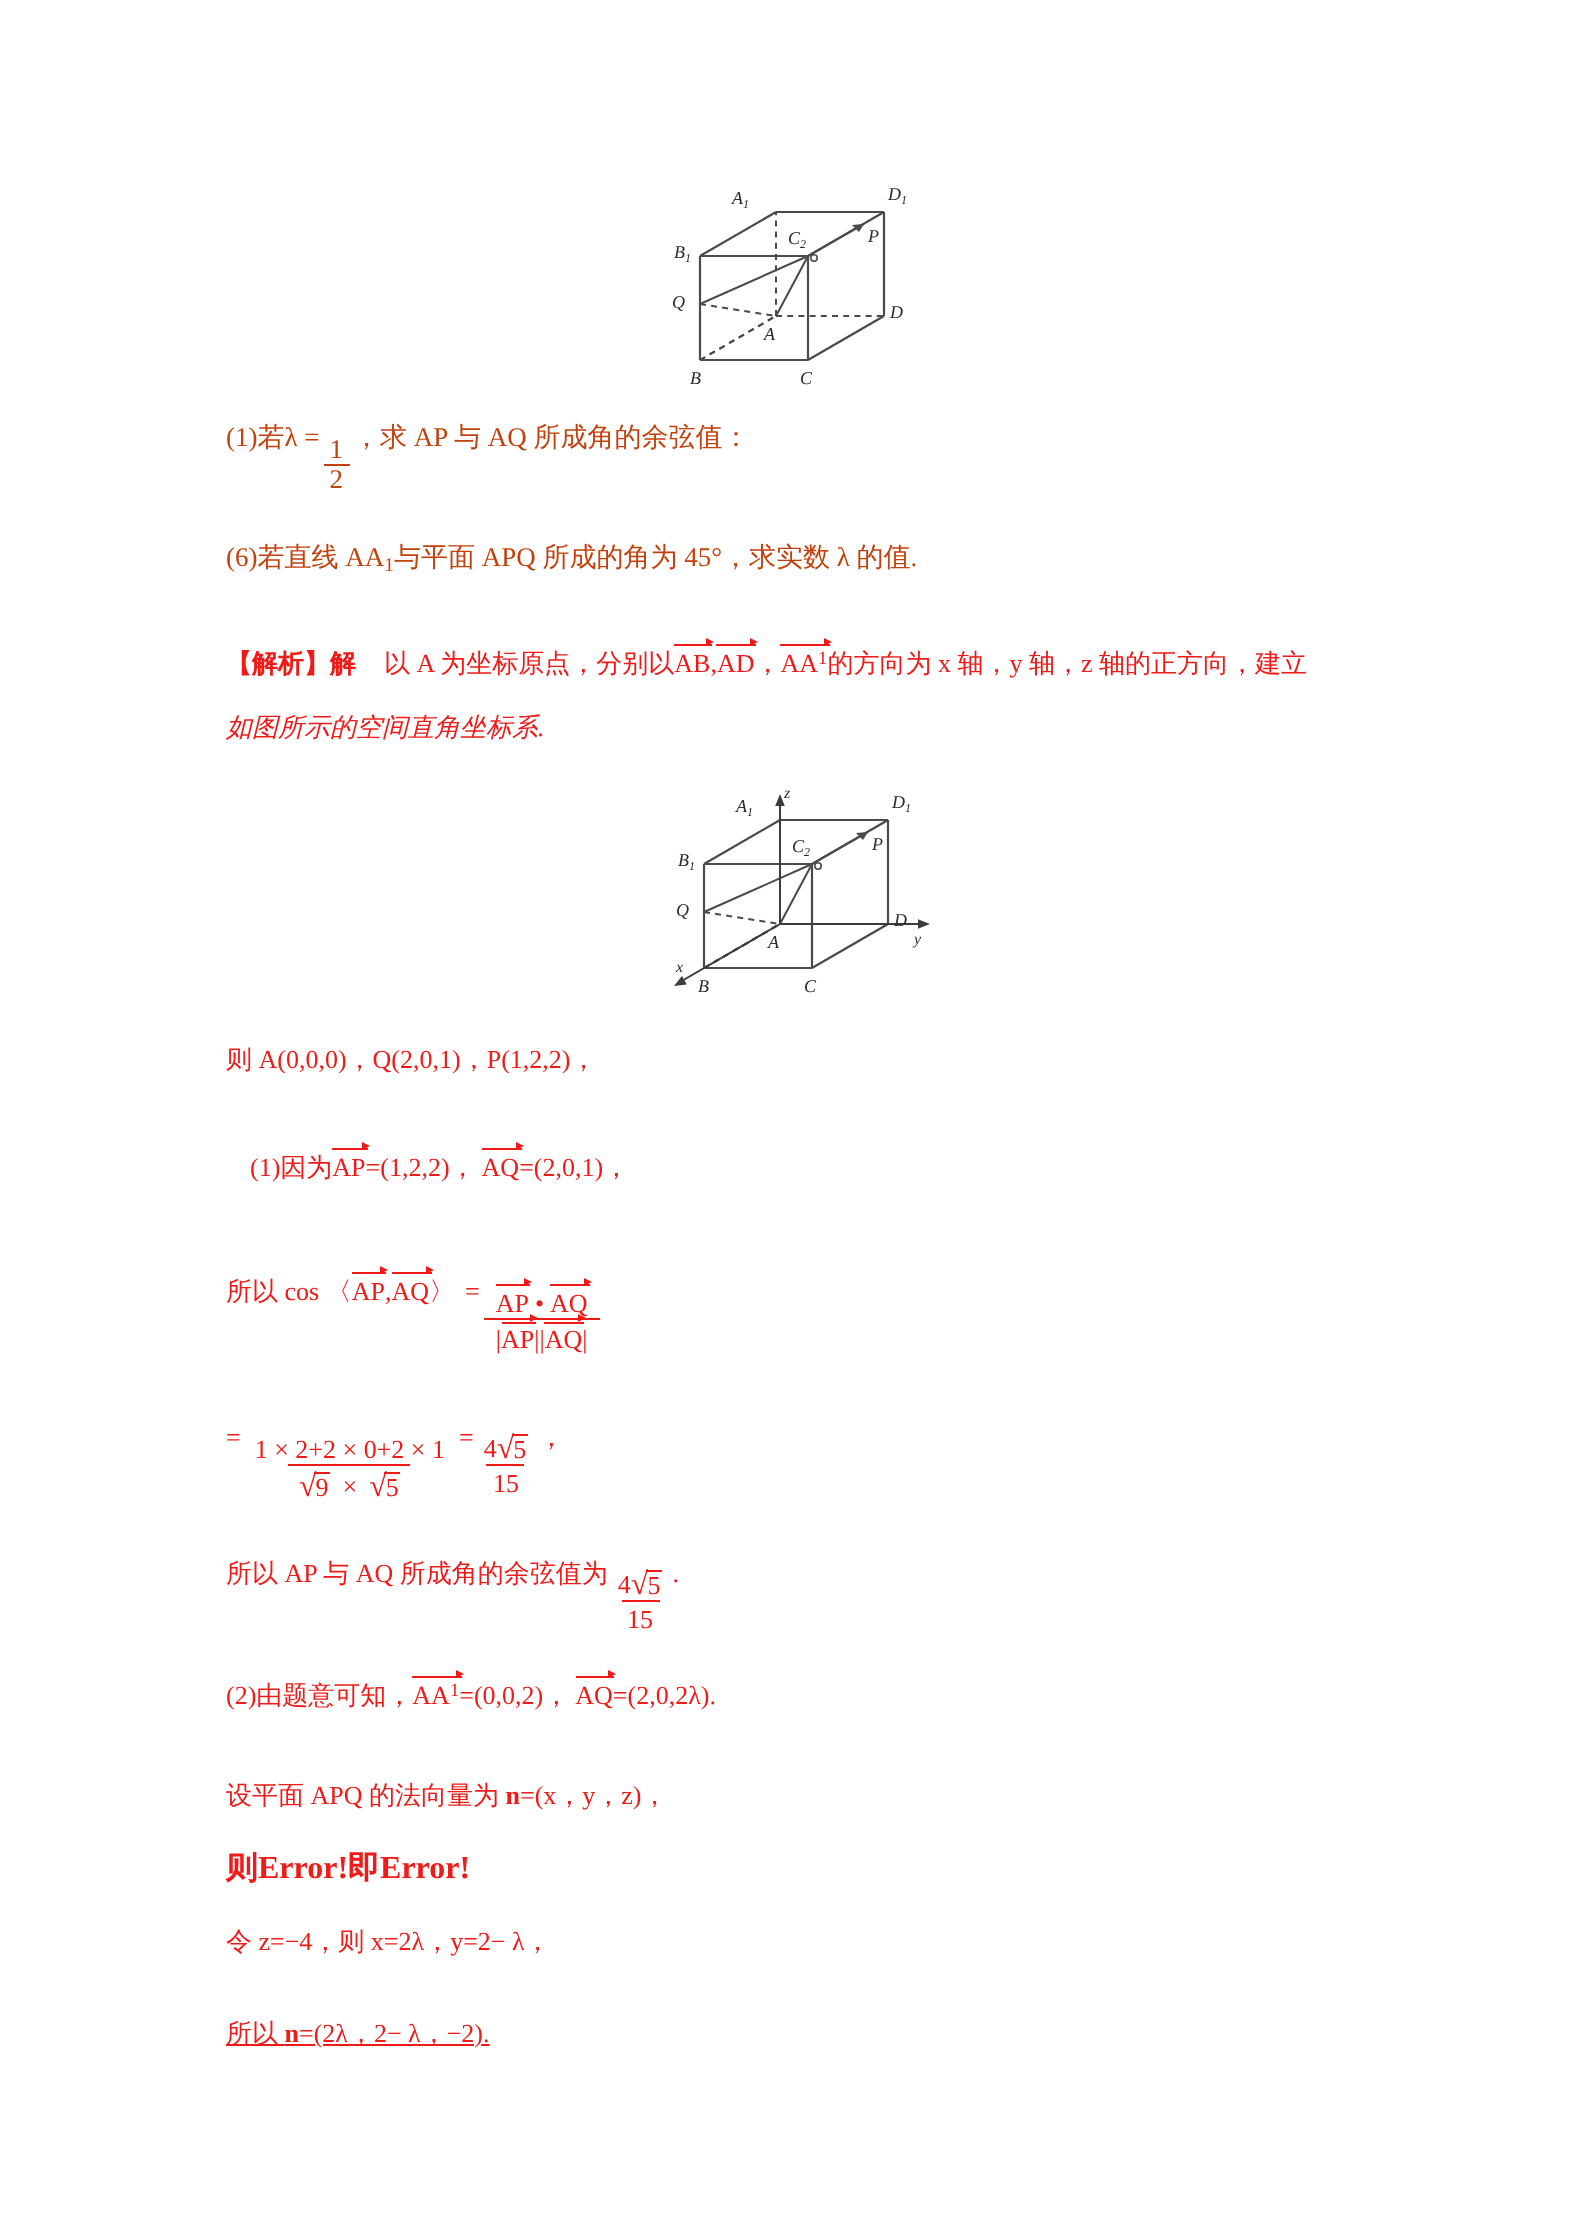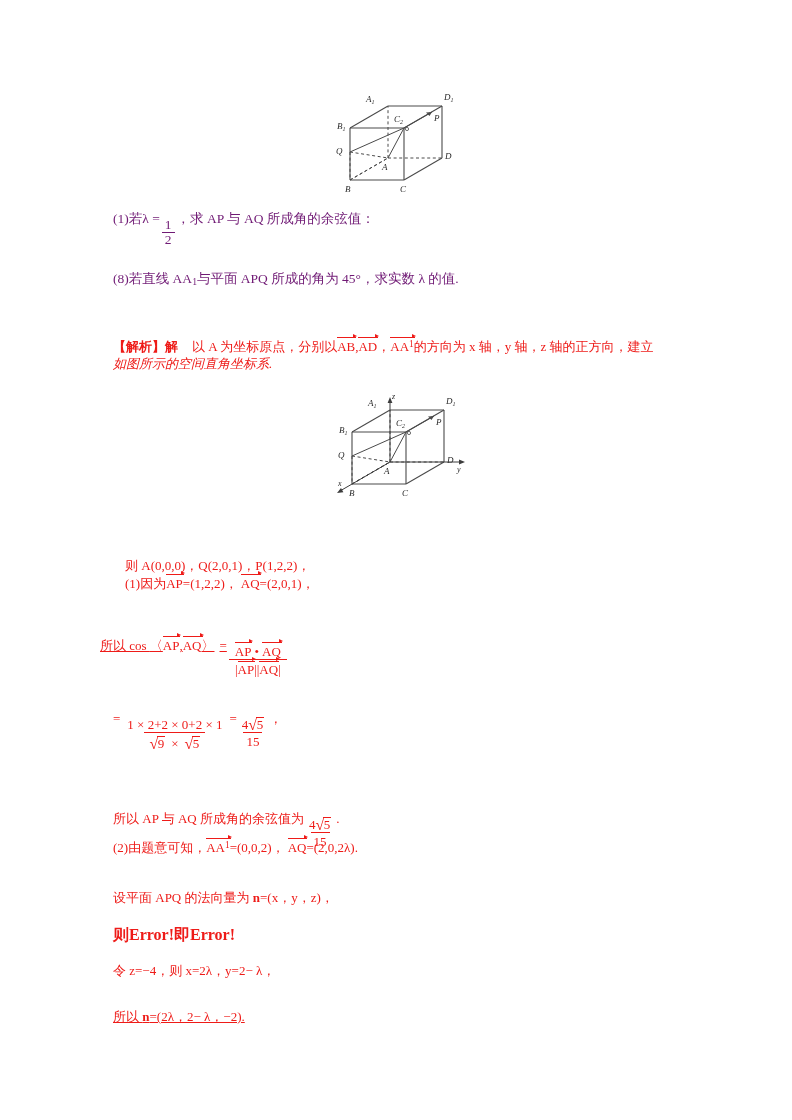--- a/index.html
+++ b/index.html
@@ -21,21 +21,21 @@
     inset: 0;
     width: 792px;
     height: 1120px;
   }
   .blk {
     position: absolute;
     white-space: nowrap;
     line-height: 1.0;
   }
   .red { color: #ee1b18; }
-  .dark { color: #701a75; }
+  .dark { color: #c2410c; }
   .b { font-weight: bold; }
 
   
   .frac {
     display: inline-flex;
     flex-direction: column;
     align-items: center;
     vertical-align: -0.48em;
     margin: 0 2px;
     line-height: 1.02;
@@ -161,24 +161,24 @@
   </div>
 
   <div class="blk dark" style="left:113px; top:212px; font-size:13.5px;">
     <span>(1)若λ =</span><span class="frac">
         <span class="num">1</span>
         <span class="den">2</span>
       </span><span>，求 AP 与 AQ 所成角的余弦值：</span>
   </div>
 
   <div class="blk dark" style="left:113px; top:272px; font-size:13.5px;">
-    <span>(8)若直线 AA</span><span class="sub">1</span><span>与平面 APQ 所成的角为 45°，求实数 λ 的值.</span>
-  </div>
-
-  <div class="blk red" style="left:113px; top:324px; font-size:13px;margin-top:15px;">
+    <span>(6)若直线 AA</span><span class="sub">1</span><span>与平面 APQ 所成的角为 45°，求实数 λ 的值.</span>
+  </div>
+
+  <div class="blk red" style="left:113px; top:324px; font-size:13px;">
     <span class="b">【解析】解</span><span style="display:inline-block;width:14px;"></span><span>以 A 为坐标原点，分别以</span><span class="vec">AB</span><span>,</span><span class="vec">AD</span><span>，</span><span class="vec"><span>AA</span><span class="sup">1</span></span><span>的方向为 x 轴，y 轴，z 轴的正方向，建立</span>
   </div>
 
   <div class="blk red" style="left:113px; top:357px; font-size:13px;font-style:italic;">如图所示的空间直角坐标系.</div>
 
   <div class="figure" style="left:330px; top:388px;">
     <svg width="142" height="115" viewBox="0 0 142 115" xmlns="http://www.w3.org/2000/svg">
       <g fill="none" stroke="#4a4a4a" stroke-width="1.1">
         <path d="M22,96 L76,96"></path>
         <path d="M76,96 L114,74"></path>
@@ -235,44 +235,44 @@
       <text class="lbl" x="117" y="75" font-size="9">D</text>
       <text class="lbl" x="54" y="86" font-size="9">A</text>
       <text class="lbl" x="19" y="108" font-size="9">B</text>
       <text class="lbl" x="72" y="108" font-size="9">C</text>
       <text class="lbl" x="62" y="11" font-size="8">z</text>
       <text class="lbl" x="127" y="84" font-size="8">y</text>
       <text class="lbl" x="8" y="98" font-size="8">x</text>
     </svg>
   </div>
 
-  <div class="blk red" style="left:125px; top:523px; font-size:13px;margin-top:36px;">则 A(0,0,0)，Q(2,0,1)，P(1,2,2)，</div>
+  <div class="blk red" style="left:113px; top:523px; font-size:13px;">则 A(0,0,0)，Q(2,0,1)，P(1,2,2)，</div>
 
   <div class="blk red" style="left:125px; top:576px; font-size:13px;">
     <span>(1)因为</span><span class="vec">AP</span><span>=(1,2,2)，</span><span style="display:inline-block;width:3px;"></span><span class="vec">AQ</span><span>=(2,0,1)，</span>
   </div>
 
-  <div class="blk red" style="left:100px; top:638px; font-size:13px;text-decoration:underline;">
+  <div class="blk red" style="left:113px; top:638px; font-size:13px;">
     <span>所以 cos </span><span>〈</span><span class="vec">AP</span><span>,</span><span class="vec">AQ</span><span>〉</span><span style="display:inline-block;width:5px;"></span><span>=</span><span class="frac" style="vertical-align:-0.46em;justify-content:center;">
         <span class="num" style="padding:0 6px 1px 6px;"><span class="vec">AP</span><span style="display:inline-block;width:3px;"></span><span>•</span><span style="display:inline-block;width:3px;"></span><span class="vec">AQ</span></span>
         <span class="den" style="padding:2px 6px 0 6px;"><span>|</span><span class="vec">AP</span><span>|</span><span>|</span><span class="vec">AQ</span><span>|</span></span>
       </span>
   </div>
 
   <div class="blk red" style="left:113px; top:712px; font-size:13px;">
     <span>=</span><span class="frac" style="vertical-align:-0.46em;">
         <span class="num" style="padding:0 5px 1px 5px;text-align:right;">1 × 2+2 × 0+2 × 1</span>
         <span class="den" style="padding:2px 5px 0 5px;"><span class="sqrt"><span class="rad">√</span><span class="body">9</span></span><span style="display:inline-block;width:6px;"></span><span>×</span><span style="display:inline-block;width:6px;"></span><span class="sqrt"><span class="rad">√</span><span class="body">5</span></span></span>
       </span><span>=</span><span class="frac" style="vertical-align:-0.46em;">
         <span class="num" style="padding:0 3px 1px 3px;"><span>4</span><span class="sqrt"><span class="rad">√</span><span class="body">5</span></span></span>
         <span class="den" style="padding:2px 3px 0 3px;">15</span>
       </span><span>，</span>
   </div>
 
-  <div class="blk red" style="left:113px; top:780px; font-size:13px;margin-top:32px;">
+  <div class="blk red" style="left:113px; top:780px; font-size:13px;">
     <span>所以 AP 与 AQ 所成角的余弦值为</span><span class="frac" style="vertical-align:-0.46em;">
         <span class="num" style="padding:0 3px 1px 3px;"><span>4</span><span class="sqrt"><span class="rad">√</span><span class="body">5</span></span></span>
         <span class="den" style="padding:2px 3px 0 3px;">15</span>
       </span><span>.</span>
   </div>
 
   <div class="blk red" style="left:113px; top:840px; font-size:13px;">
     <span>(2)由题意可知，</span><span class="vec"><span>AA</span><span class="sup">1</span></span><span>=(0,0,2)，</span><span style="display:inline-block;width:3px;"></span><span class="vec">AQ</span><span>=(2,0,2λ).</span>
   </div>
 

